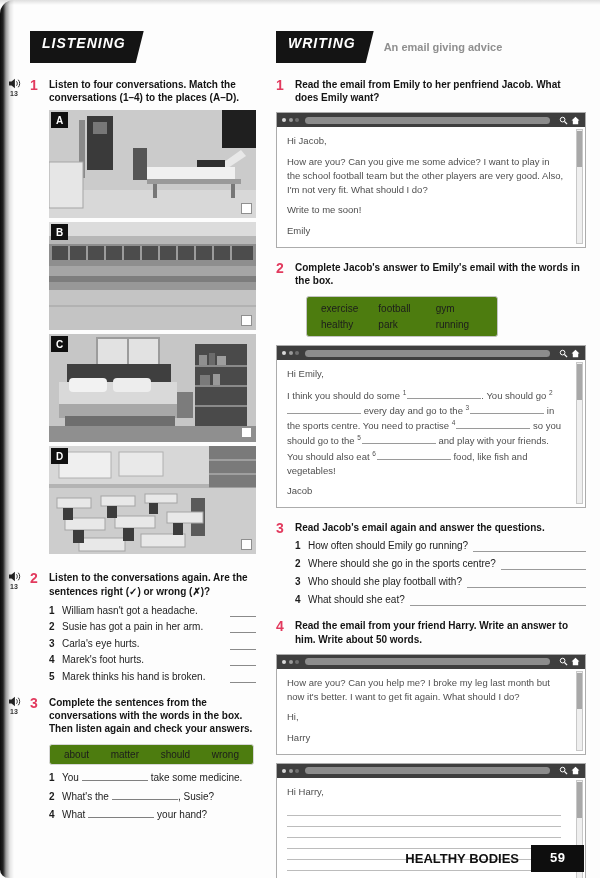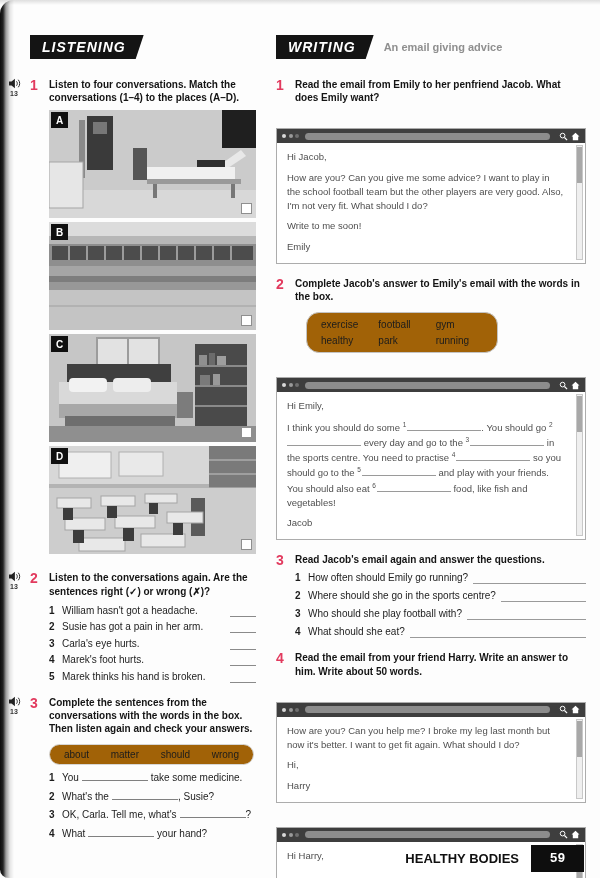--- a/index.html
+++ b/index.html
@@ -11,21 +11,21 @@
     border-top-left-radius:16px; border-bottom-left-radius:10px; }
   .top-edge { position:absolute; top:0; left:0; right:0; height:5px;
     background:linear-gradient(to bottom,rgba(0,0,0,.12),rgba(0,0,0,0)); }
 
   .content { position:relative; display:flex; gap:20px; padding:36px 14px 0 30px; }
   .col-left { width:226px; flex:none; position:relative; }
   .col-right { flex:1; min-width:0; position:relative; }
 
   .banner-row { display:flex; align-items:center; margin-bottom:20px; height:22px; }
   .banner { display:inline-block; background:#141414; color:#fff; font-weight:bold; font-style:italic;
-    font-size:14px; letter-spacing:1px; padding:4px 18px 4px 12px;
+    font-size:14px; letter-spacing:1px; padding:4px 18px 12px 12px;
     clip-path:polygon(0 0,100% 0,calc(100% - 8px) 100%,0 100%); }
   .banner-subtitle { color:#8f8f8f; font-weight:bold; font-size:11px; margin-left:10px; white-space:nowrap; }
 
   .ex { position:relative; display:flex; gap:7px; margin-top:13px; }
   .ex-num { color:#e23a5e; font-weight:bold; font-size:14px; line-height:1.05; width:12px; flex:none; }
   .ex-main { flex:1; min-width:0; }
   .ex-instr { font-weight:bold; font-size:10px; color:#141414; line-height:1.32; }
 
   .audio { position:absolute; left:-27px; top:0; width:22px; display:flex; flex-direction:column; align-items:center; }
   .audio svg { width:13px; height:11px; display:block; }
@@ -36,34 +36,34 @@
   .photo svg { display:block; width:100%; height:100%; }
   .photo-label { position:absolute; left:2px; top:2px; width:17px; height:16px; background:#101010; color:#fff;
     font-weight:bold; font-size:10px; display:flex; align-items:center; justify-content:center; }
   .photo-box { position:absolute; right:4px; bottom:4px; width:11px; height:11px; background:#fff; border:1px solid #8f8f8f; }
 
   .check-list { margin-top:6px; }
   .check-item { display:flex; align-items:flex-end; font-size:10px; color:#1c1c1c; margin-top:3.5px; line-height:1.3; }
   .inum { font-weight:bold; display:inline-block; width:13px; flex:none; }
   .ans-line { width:26px; height:9px; border-bottom:1px solid #8a8a8a; margin-left:auto; flex:none; }
 
-  .word-box { border:1px solid #d6d6d6; border-radius:13px; font-size:10px; color:#1c1c1c; background:#a16207; }
+  .word-box { border:1px solid #d6d6d6; border-radius:3px; font-size:10px; color:#1c1c1c; background:#4d7c0f; }
   .word-box.inline-row { display:flex; justify-content:space-between; padding:4px 14px; margin:9px 2px 3px 0; }
   .word-box.grid3 { display:grid; grid-template-columns:repeat(3,1fr); row-gap:5px; column-gap:6px;
     width:192px; margin:9px 0 3px 30px; padding:6px 10px 6px 14px; border-color:#c3c3c3; }
 
   .fill-list { margin-top:6px; }
   .fill-item { font-size:10px; color:#1c1c1c; margin-top:4.5px; line-height:1.4; }
   .blank { display:inline-block; width:66px; height:8px; border-bottom:1px solid #808080; margin-left:3px; }
 
   .q-list { margin-top:4px; }
   .q-item { display:flex; align-items:flex-end; font-size:10px; color:#1c1c1c; margin-top:4.5px; line-height:1.35; }
   .q-line { flex:1; min-width:24px; height:10px; border-bottom:1px solid #9a9a9a; margin-left:5px; }
 
-  .email { margin-top:24px; border:1px solid #acacac; background:#fff; position:relative; }
+  .email { margin-top:8px; border:1px solid #acacac; background:#fff; position:relative; }
   .email-bar { height:14px; background:#3e3e3e; display:flex; align-items:center; padding:0 5px; }
   .dots { display:flex; gap:2.5px; align-items:center; flex:none; }
   .dot { width:4px; height:4px; border-radius:50%; }
   .dot1 { background:#d8d8d8; } .dot2 { background:#9a9a9a; } .dot3 { background:#6f6f6f; }
   .addr-bar { flex:1; height:7px; border-radius:4px; background:#8c8c8c; margin:0 6px; }
   .bar-icon { width:9px; height:9px; margin-left:3px; flex:none; }
   .bar-icon svg { display:block; width:9px; height:9px; }
   .email-body { position:relative; padding:7px 20px 9px 10px; font-size:9.5px; line-height:1.5; color:#4f4f4f; }
   .email-body p { margin-bottom:6px; }
   .email-body p.sig { margin-bottom:0; }
@@ -272,21 +272,20 @@
               <span class="word">matter</span>
               <span class="word">should</span>
               <span class="word">wrong</span>
             </div>
           <div class="fill-list">
 
               <div class="fill-item"><span class="inum">1</span><span>You</span><span class="blank"></span><span> take some medicine.</span></div>
 
               <div class="fill-item"><span class="inum">2</span><span>What's the</span><span class="blank"></span><span>, Susie?</span></div>
 
-              <div class="fill-item"><span class="inum">3</span><span>OK, Carla. Tell me, what's</span><span class="blank"></span><span>?</span></div>
 
               <div class="fill-item"><span class="inum">4</span><span>What</span><span class="blank"></span><span> your hand?</span></div>
             </div>
         </div>
       </div>
     </div>
 
     <div class="col-right">
       <div class="banner-row">
         <span class="banner">WRITING</span>

